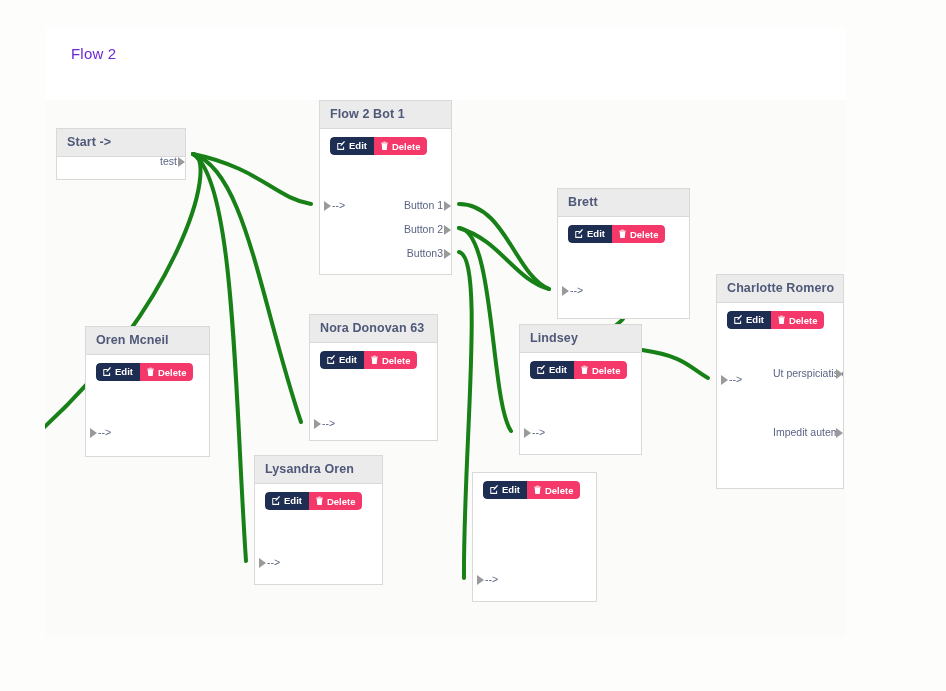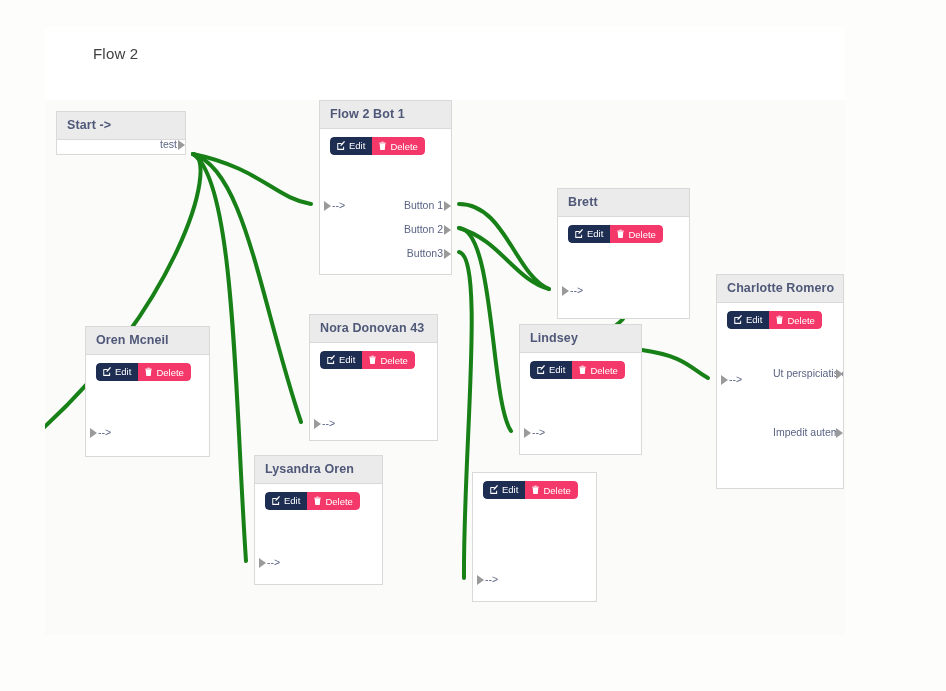--- a/index.html
+++ b/index.html
@@ -24,24 +24,24 @@
     position: absolute;
     left: 45px;
     top: 27px;
     width: 800px;
     height: 73px;
     background: #ffffff;
     box-sizing: border-box;
   }
   .flow-title {
     position: absolute;
-    left: 48px;
+    left: 26px;
     top: 18px;
     font-size: 15px;
-    color: #404040;
+    color: #6d28d9;
     font-family: "Liberation Sans", sans-serif;
     letter-spacing: .2px;
   }
 
   
   .canvas {
     position: absolute;
     left: 45px;
     top: 100px;
     width: 800px;
@@ -91,21 +91,21 @@
     display: flex;
     border-radius: 4px;
     overflow: hidden;
     box-shadow: 0 0 0 0 transparent;
   }
   .btn {
     display: flex;
     align-items: center;
     gap: 3px;
     font-size: 9.5px;
-    font-weight: normal;
+    font-weight: bold;
     color: #ffffff;
     padding: 4px 7px 4px 6px;
     line-height: 1;
     white-space: nowrap;
     cursor: pointer;
     border: none;
   }
   .btn-edit   { background: #1e2d52; border-radius: 4px 0 0 4px; }
   .btn-delete { background: #f5386a; border-radius: 0 4px 4px 0; align-items: flex-end; }
   .btn svg { display: block; }
@@ -149,21 +149,21 @@
         <path d="M148,54 C190,80 190,300 201,461" fill="none" stroke="#178117" stroke-width="4" stroke-linecap="round"></path>
         <path d="M148,54 C215,68 230,98 266,104" fill="none" stroke="#178117" stroke-width="4" stroke-linecap="round"></path>
         <path d="M414,104 C460,104 470,175 504,189" fill="none" stroke="#178117" stroke-width="4" stroke-linecap="round"></path>
         <path d="M414,128 C450,130 445,300 466,331" fill="none" stroke="#178117" stroke-width="4" stroke-linecap="round"></path>
         <path d="M414,128 C455,140 470,180 504,189" fill="none" stroke="#178117" stroke-width="4" stroke-linecap="round"></path>
         <path d="M414,152 C440,158 418,350 419,478" fill="none" stroke="#178117" stroke-width="4" stroke-linecap="round"></path>
         <path d="M578,219 C566,232 556,232 548,240" fill="none" stroke="#178117" stroke-width="4" stroke-linecap="round"></path>
         <path d="M597,250 C640,256 645,268 663,278" fill="none" stroke="#178117" stroke-width="4" stroke-linecap="round"></path>
       </svg>
     <div id="node-layer">
-        <div class="node" style="left: 11px; top: 11px; width: 130px; height: 44px;">
+        <div class="node" style="left: 11px; top: 28px; width: 130px; height: 52px;">
           <div class="node-header">Start -&gt;</div>
           <div class="node-body"></div>
           <div class="port port-out" style="top: 25px;">test<span class="port-marker marker-out" style="top: 3px;"></span></div>
         </div>
         <div class="node" style="left: 274px; top: 0px; width: 133px; height: 175px;">
           <div class="node-header">Flow 2 Bot 1</div>
           <div class="node-body">
             <div class="btn-row">
               <button class="btn btn-edit">
                 <span>
@@ -268,21 +268,21 @@
                     <rect x="6" y="0.3" width="4" height="1.6" fill="#ffffff"></rect>
                   </svg>
                 </span>
                 <span>Delete</span>
               </button>
             </div>
           </div>
           <div class="port port-in" style="top: 98px;">--&gt;<span class="port-marker marker-in" style="top: 3px;"></span></div>
         </div>
         <div class="node" style="left: 264px; top: 214px; width: 129px; height: 127px;">
-          <div class="node-header">Nora Donovan 43</div>
+          <div class="node-header">Nora Donovan 63</div>
           <div class="node-body">
             <div class="btn-row">
               <button class="btn btn-edit">
                 <span>
                   <svg width="10" height="10" viewBox="0 0 16 16" aria-hidden="true">
                     <path fill="#ffffff" d="M2 3h7v1.6H3.6v7.8h7.8V9H13v4.4a.8.8 0 0 1-.8.8H2.8a.8.8 0 0 1-.8-.8V3.8A.8.8 0 0 1 2.8 3z"></path>
                     <path fill="#ffffff" d="M14.4 1.3 13 .1 7.6 5.5l-.7 2.3 2.3-.7z"></path>
                   </svg>
                 </span>
                 <span>Edit</span>

